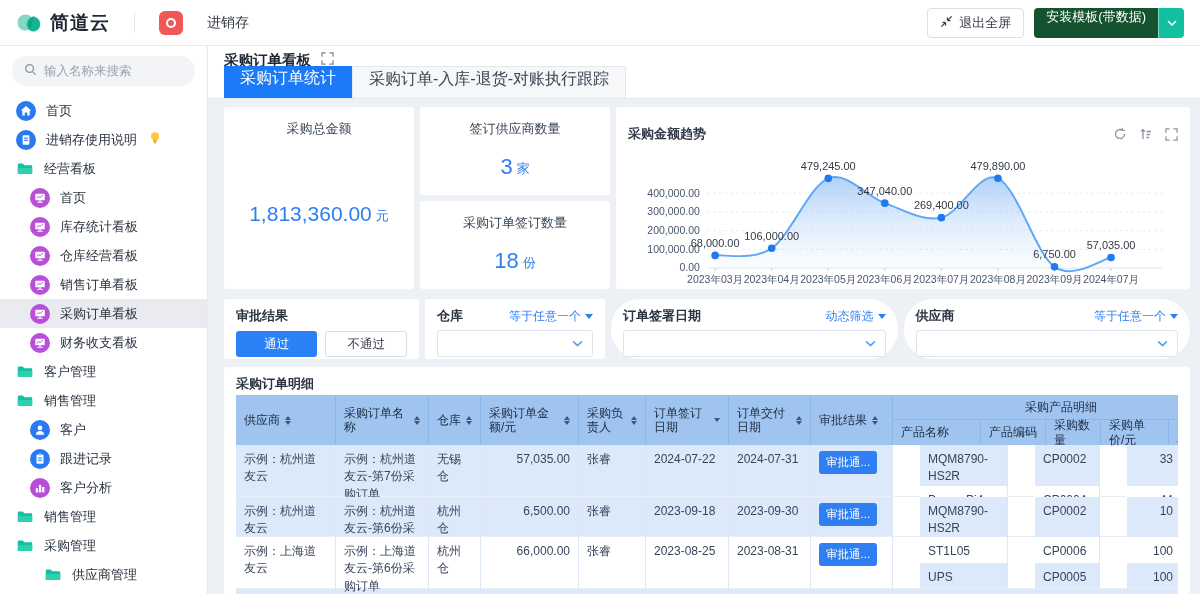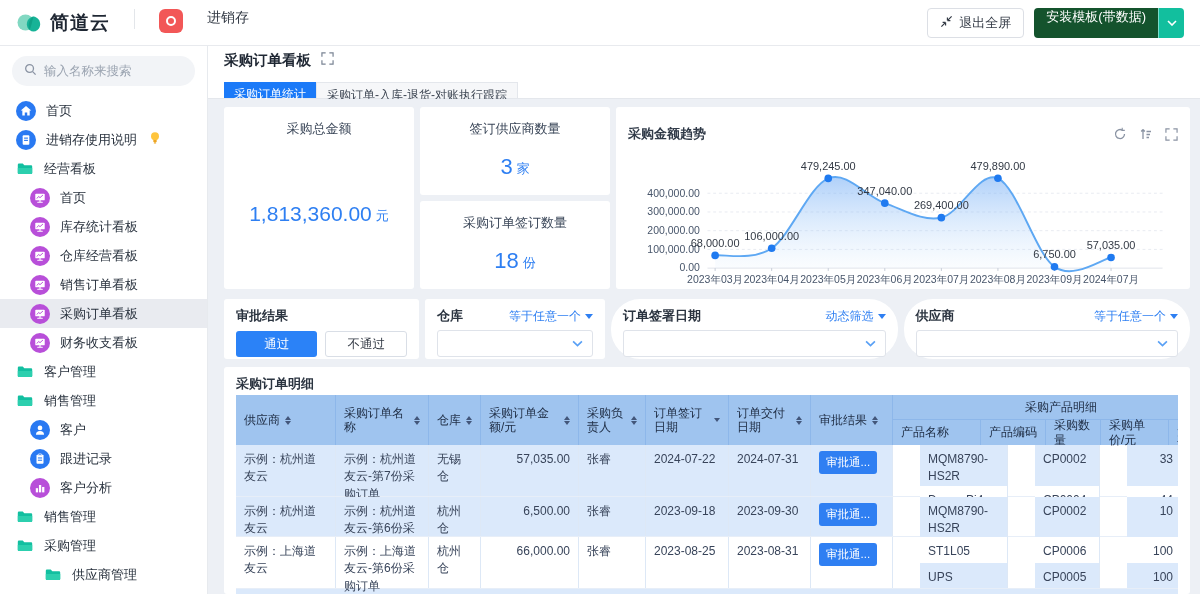--- a/index.html
+++ b/index.html
@@ -3,21 +3,21 @@
 <meta charset="utf-8">
 <style>
   * { margin:0; padding:0; box-sizing:border-box; }
   html,body { width:1200px; height:594px; overflow:hidden; background:#fff; }
   body { font-family:"Liberation Sans","DejaVu Sans",sans-serif; color:#2b3440; }
   .app { width:1200px; height:594px; display:flex; flex-direction:column; overflow:hidden; }
 
   
   .topbar { height:46px; flex:0 0 46px; display:flex; align-items:center; justify-content:space-between;
             padding:0 16px; border-bottom:1px solid #e8eaee; background:#fff; }
-  .tb-left { display:flex; gap:24px; }
+  .tb-left { display:flex; align-items:center; gap:24px; }
   .logo-wrap { display:flex; align-items:center; gap:7px; }
   .logo-text { font-size:19px; font-weight:bold; color:#1f2733; letter-spacing:1px; }
   .tb-divider { width:1px; height:20px; background:#e3e6ea; }
   .app-badge { width:24px; height:24px; border-radius:6px; background:#f25757; display:flex; align-items:center; justify-content:center; }
   .app-badge .ring { width:10px; height:10px; border:2.5px solid #fff; border-radius:50%; }
   .app-name { font-size:14px; color:#333a45; }
   .tb-right { display:flex; align-items:center; gap:10px; }
   .btn-exitfs { height:30px; padding:0 12px; border:1px solid #dcdfe5; border-radius:4px; background:#fff;
                 display:flex; align-items:center; gap:6px; font-size:13px; color:#333a45; cursor:pointer; }
   .btn-install { display:flex; height:30px; border-radius:4px; overflow:hidden; cursor:pointer; }
@@ -38,21 +38,21 @@
   .ic-circle svg, .ic-folder svg { width:14px; height:14px; display:block; }
   .ic-folder { width:18px; height:18px; flex:0 0 18px; }
   .ic-folder svg { width:18px; height:18px; }
   .bulb { margin-left:2px; }
 
   
   .main { flex:1; display:flex; flex-direction:column; overflow:hidden; background:#fff; }
   .page-titlebar { height:28px; flex:0 0 28px; display:flex; align-items:center; gap:10px; padding:0 16px; background:#fff; }
   .page-title { font-size:14.5px; font-weight:bold; color:#1f2733; }
   .tabstrip { height:25px; flex:0 0 25px; display:flex; align-items:flex-end; padding-left:16px; border-bottom:1px solid #e4e7ec; background:#fff; }
-  .tab { font-size:12px; padding:0 10px; height:16px; line-height:24px; cursor:pointer; white-space:nowrap; }
+  .tab { font-size:16px; padding:0 16px; height:32px; line-height:24px; cursor:pointer; white-space:nowrap; }
   .tab.active { background:#1b7af8; color:#fff; }
   .tab.inactive { background:#f6f7f9; color:#3c4552; border:1px solid #e4e7ec; border-bottom:none; }
   .content { flex:1; background:#edf0f5; padding:8px 10px 0 16px; display:flex; flex-direction:column; overflow:hidden; }
 
   .card { background:#fff; border-radius:3px; }
 
   
   .stats-row { display:flex; gap:6px; height:182px; flex:0 0 182px; }
   .stat-label { text-align:center; font-size:13px; color:#3a4658; padding-top:13px; }
   .stat-big { flex:1; display:flex; align-items:center; justify-content:center; gap:4px; }

